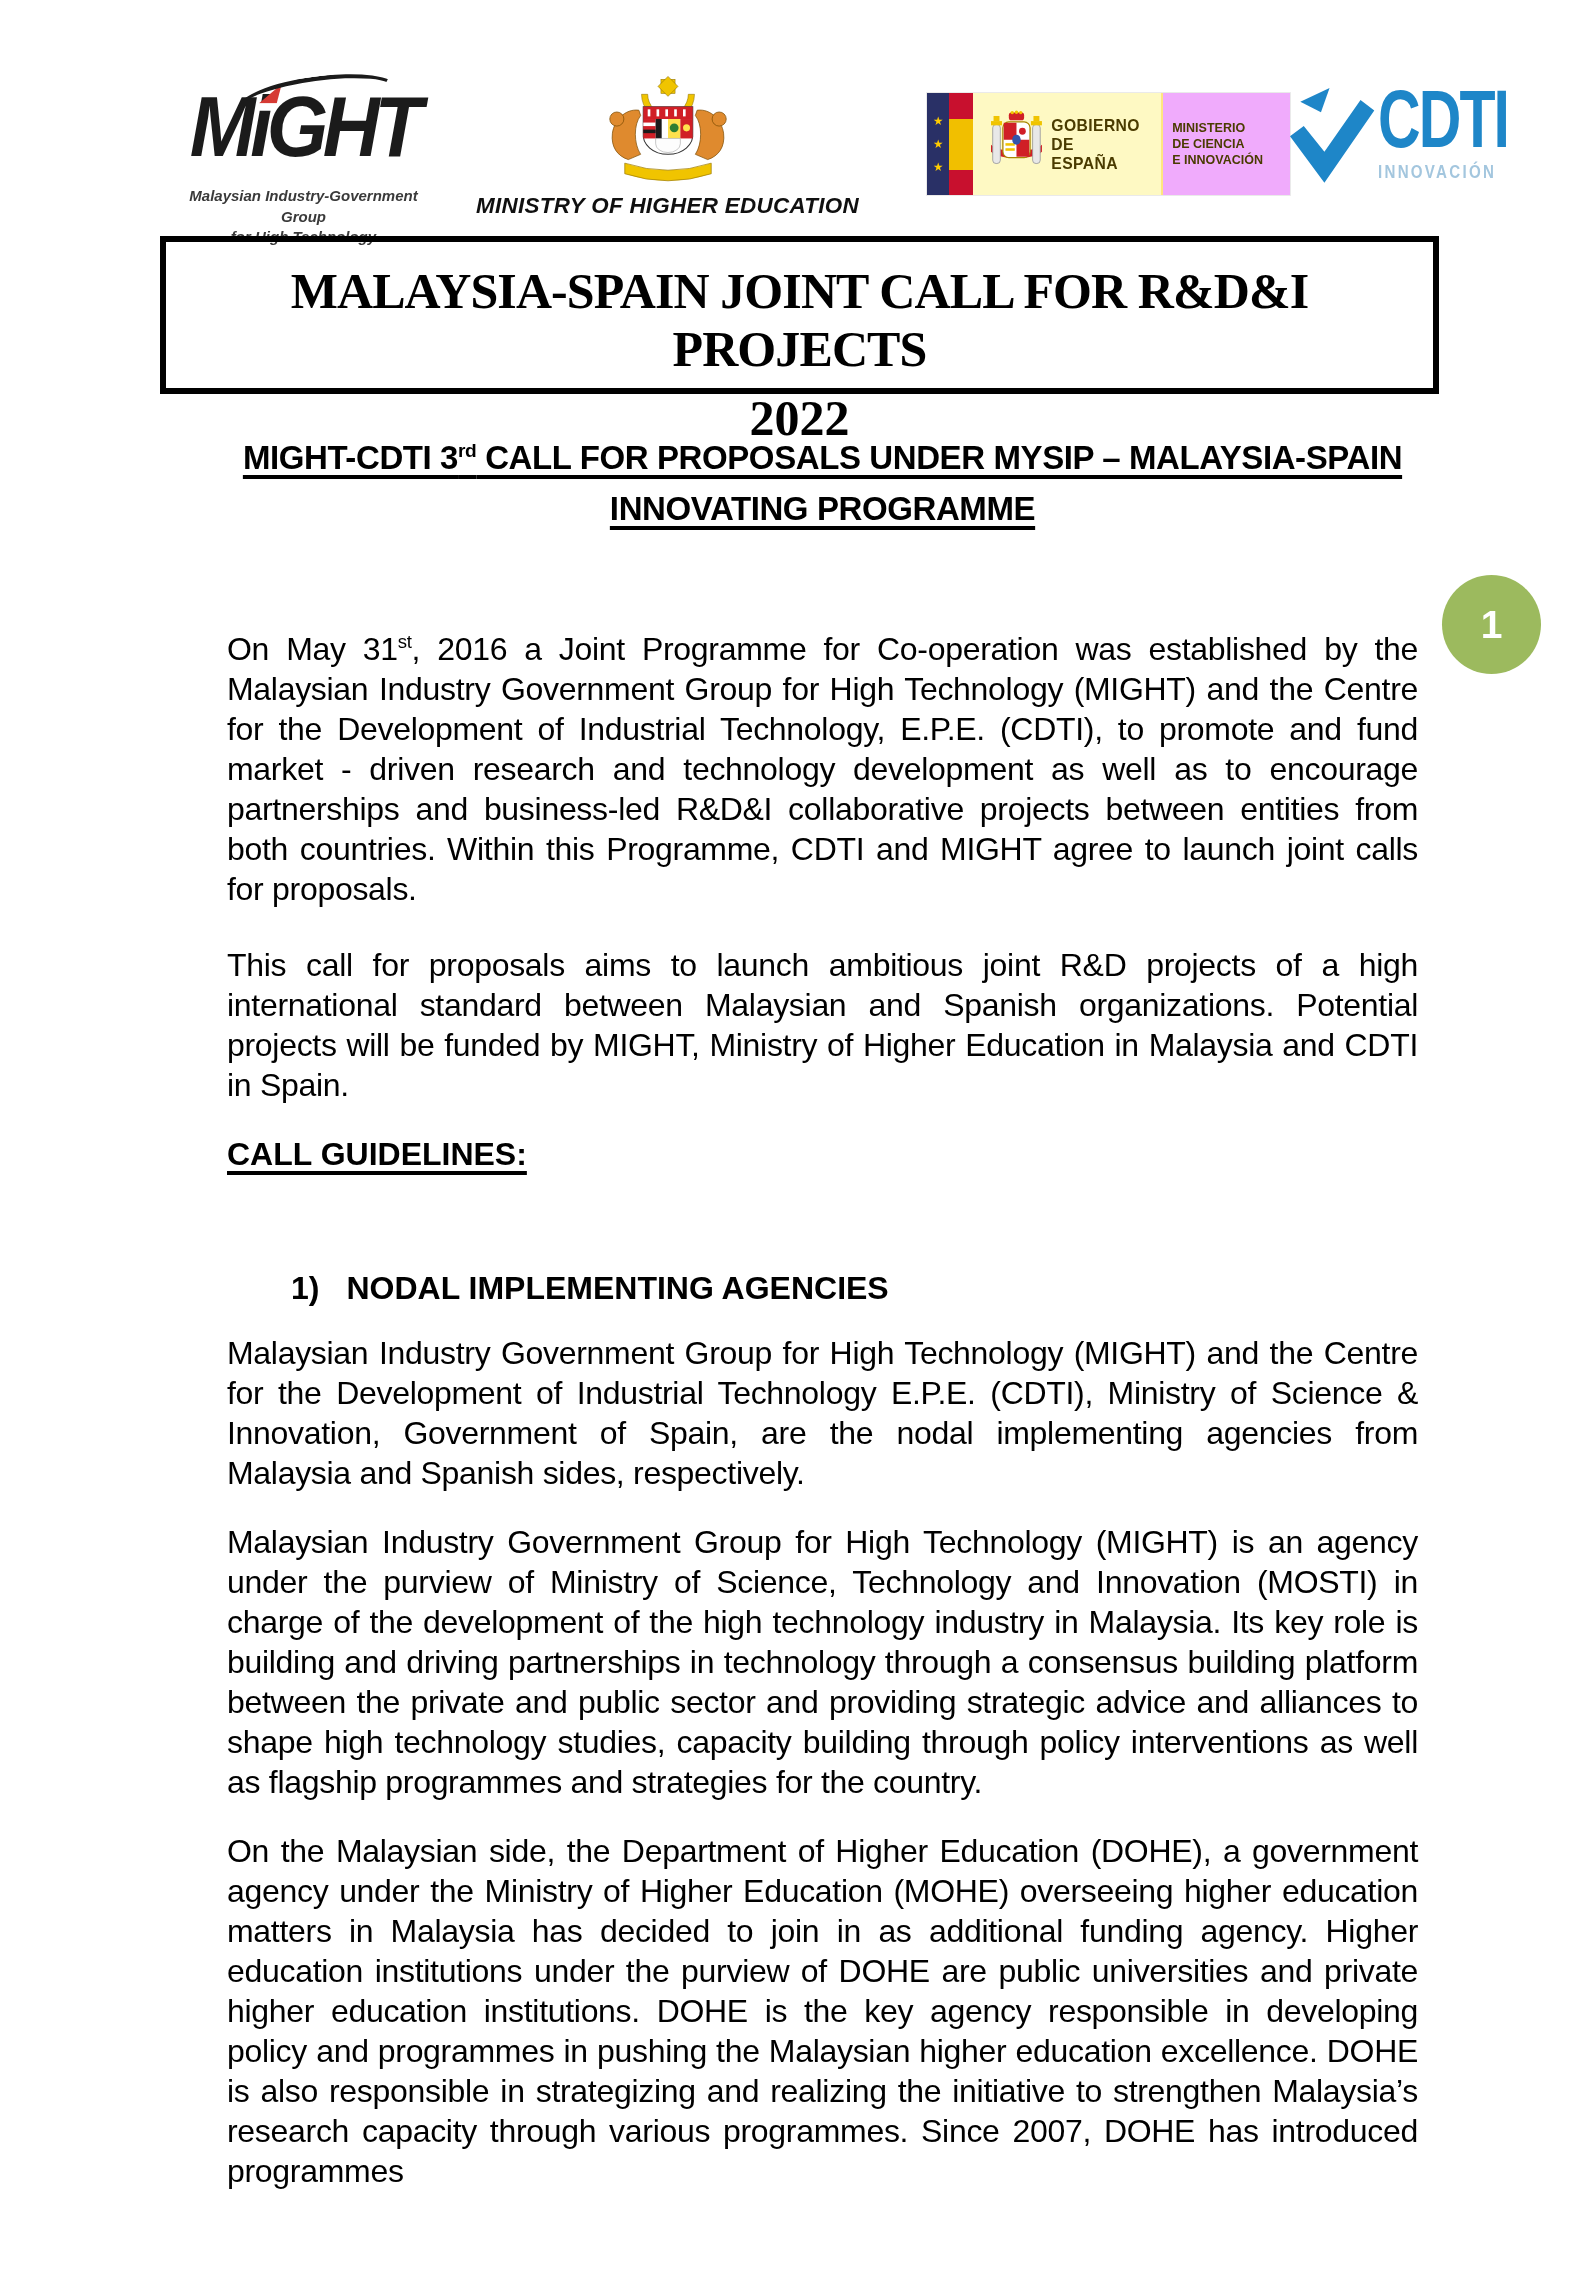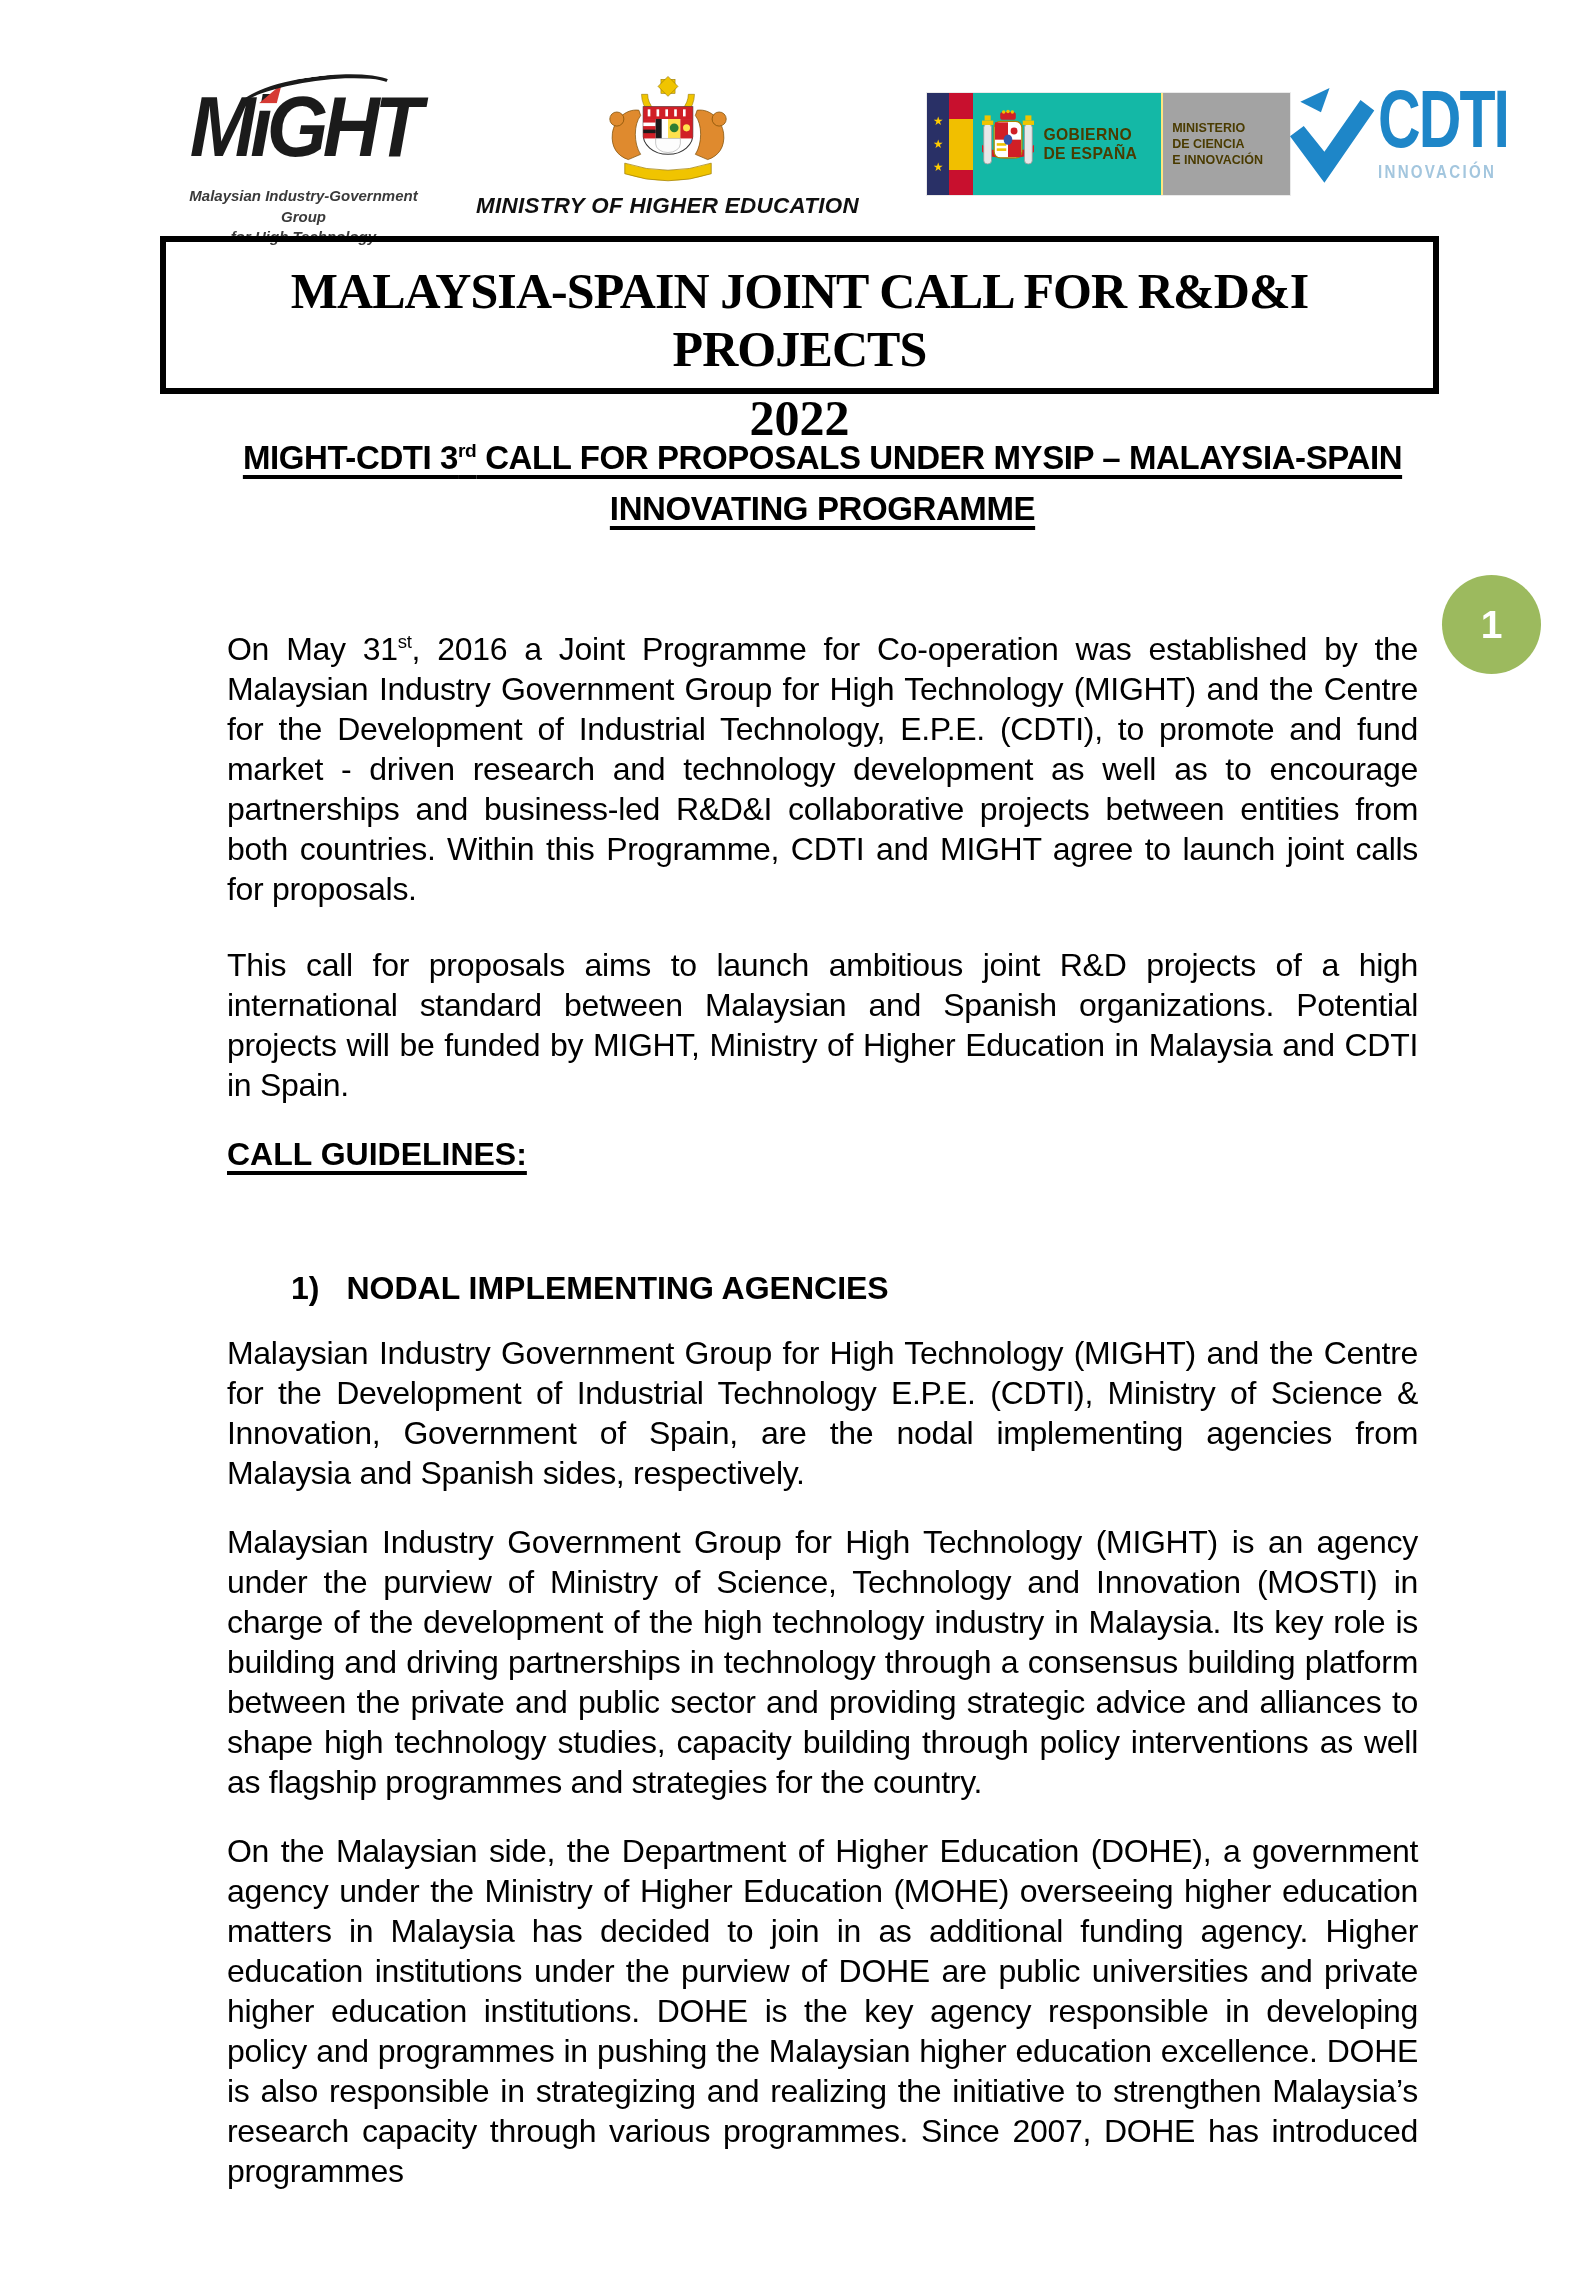--- a/index.html
+++ b/index.html
@@ -32,25 +32,25 @@
     white-space:nowrap; color:#101010;font-style:italic; }
 
   .spain { position:absolute; left:927px; top:93px; height:102px; display:flex;
     box-shadow:0 0 0 0.9px #e8e8e8; }
   .eu-col { width:22.4px; background:#293066; display:flex; flex-direction:column;
     justify-content:center; align-items:center; gap:11.6px; }
   .eu-col .star { color:#ffcc00; font-size:11.6px; line-height:11.6px; }
   .flag-col { width:24px; display:flex; flex-direction:column; }
   .flag-red { flex:1; background:#c8102e; }
   .flag-yellow { flex:2; background:#f1bf00; }
-  .sp-panel1 { width:188px; background:#14b8a6; display:flex; align-items:center;
-    padding:0 9px; gap:9px; }
+  .sp-panel1 { width:188px; background:#fef9c3; display:flex; align-items:center;
+    padding:0 18px; gap:9px; }
   .sp-gob { font-weight:bold; font-size:15.7px; line-height:19px; color:#4a3b00; letter-spacing:0.4px; }
   .sp-divider { width:1.8px; background:#ffe680; }
-  .sp-panel2 { width:127px; background:#a3a3a3; display:flex; flex-direction:column;
+  .sp-panel2 { width:127px; background:#f0abfc; display:flex; flex-direction:column;
     justify-content:center; padding:0 9px; }
   .sp-min { font-weight:bold; font-size:12.5px; line-height:16px; color:#4a3b00; }
 
   .cdti { position:absolute; left:1290px; top:81px; display:flex; align-items:flex-start; }
   .cdti-textcol { margin-left:1.8px; }
   .cdti-word { font-size:82px; font-weight:bold; color:#1e86c8; line-height:.92;
     letter-spacing:-2.7px; transform:scaleX(.72); transform-origin:left top;
     font-family:"Liberation Sans", sans-serif; }
   .cdti-sub { font-size:18px; font-weight:bold; letter-spacing:2.7px; color:#a3c6de;
     margin-top:5.4px; transform:scaleX(.84); transform-origin:left top; }

